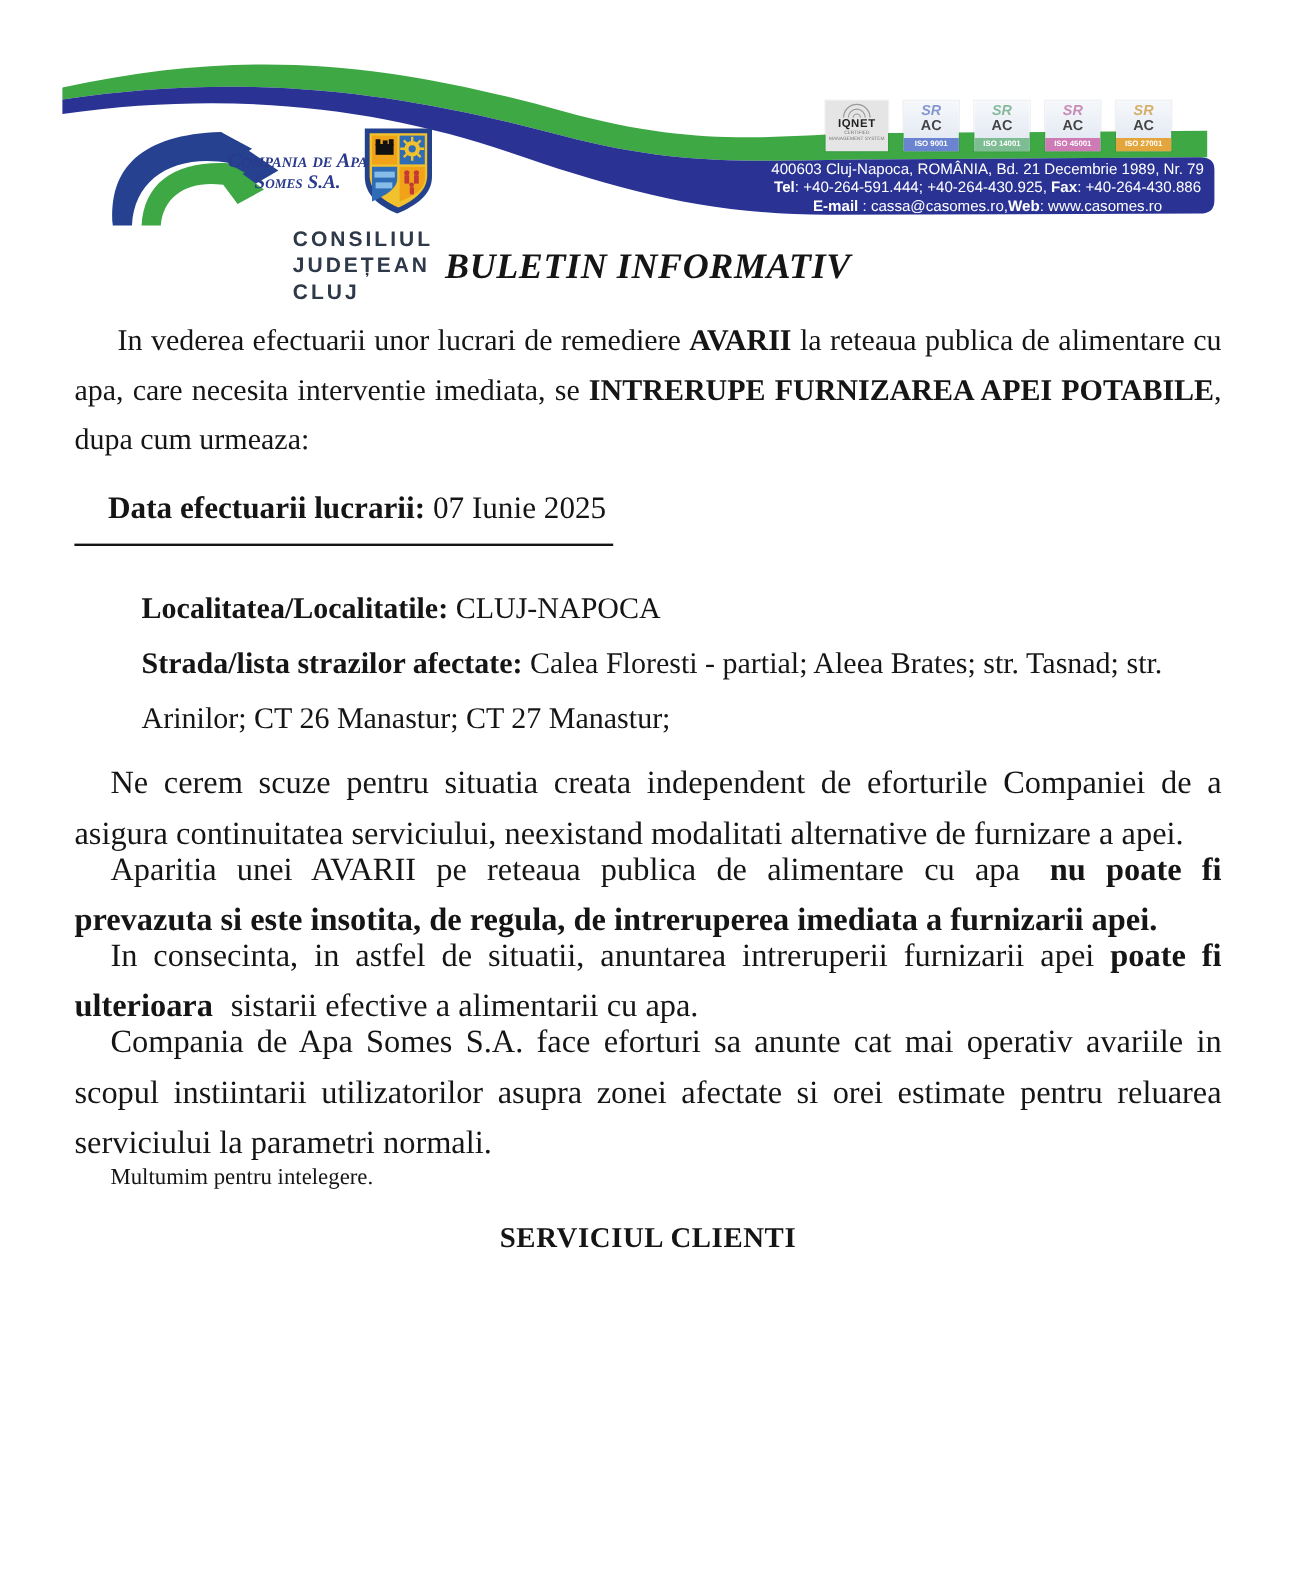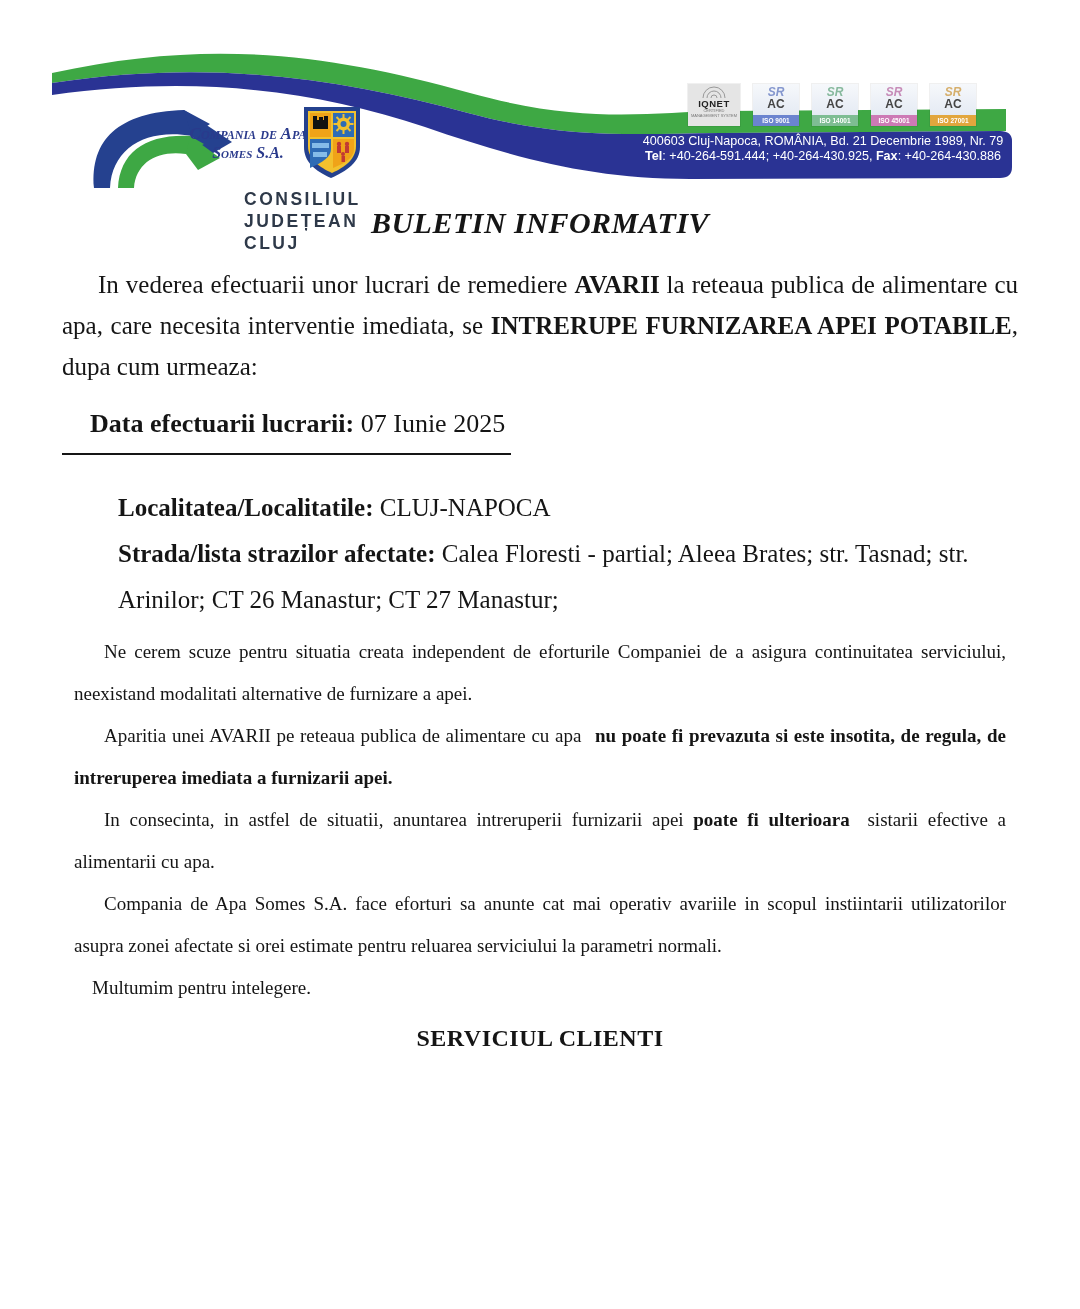--- a/index.html
+++ b/index.html
@@ -44,21 +44,21 @@
 
   
   .contact{position:absolute;left:634px;top:134px;width:378px;text-align:center;
     font-family:"Liberation Sans",sans-serif;font-size:12.6px;line-height:15.3px;color:#ffffff;}
   .contact b{font-weight:800;}
 
   
   .content{padding:0 62px;}
   .doc-title{text-align:center;font-size:30px;font-weight:bold;letter-spacing:0.5px;margin:6px 0 0 0;font-style:italic;}
   .p1{font-size:25px;line-height:41px;text-align:justify;margin:24px 0 0 0;text-indent:36px;}
-  .p{font-size:19px;line-height:42px;text-align:justify;margin:12px;text-indent:30px;}
+  .p{font-size:27px;line-height:42px;text-align:justify;margin:0;text-indent:30px;}
   .p.tight{margin-top:-12px;}
   .b{font-weight:bold;}
   .data-line{margin:22px 0 0 0;font-size:26px;}
   .underlined{display:inline-block;border-bottom:2.5px solid #151515;padding:0 6px 14px 28px;}
   .details{margin:30px 0 0 56px;font-size:25px;line-height:46px;}
   .details .time-line{margin-top:-14px;}
   .value-gap{padding-left:16px;}
   .gap-left{padding-left:8px;}
   .thanks{font-size:19px;line-height:42px;margin:-12px 0 13px 0;text-indent:30px;}
   .signature{text-align:center;font-size:24px;font-weight:bold;margin:16px 0 0 0;letter-spacing:0.5px;}
@@ -155,20 +155,21 @@
     <div class="badge srac b3">
       <div class="sr">SR</div>
       <div class="ac">AC</div>
       <div class="iso">ISO 27001</div>
     </div>
   </div>
 
   <div class="contact">
     <div>400603 Cluj-Napoca, ROMÂNIA, Bd. 21 Decembrie 1989, Nr. 79</div>
     <div><b>Tel</b><span>: +40-264-591.444; +40-264-430.925, </span><b>Fax</b><span>: +40-264-430.886</span></div>
+    <div><b>E-mail</b><span> : cassa@casomes.ro,</span><b>Web</b><span>: www.casomes.ro</span></div>
   </div>
 </div>
 
 <div class="content">
 
   <div class="doc-title">BULETIN INFORMATIV</div>
 
   <p class="p1"><span>In vederea efectuarii unor lucrari de remediere </span><span class="b">AVARII</span><span> la reteaua publica de alimentare cu apa, care necesita interventie imediata, se </span><span class="b">INTRERUPE FURNIZAREA APEI POTABILE</span><span>, dupa cum urmeaza:</span></p>
 
   <div class="data-line"><span class="underlined"><span class="b">Data efectuarii lucrarii:</span><span> 07 Iunie 2025</span></span></div>

